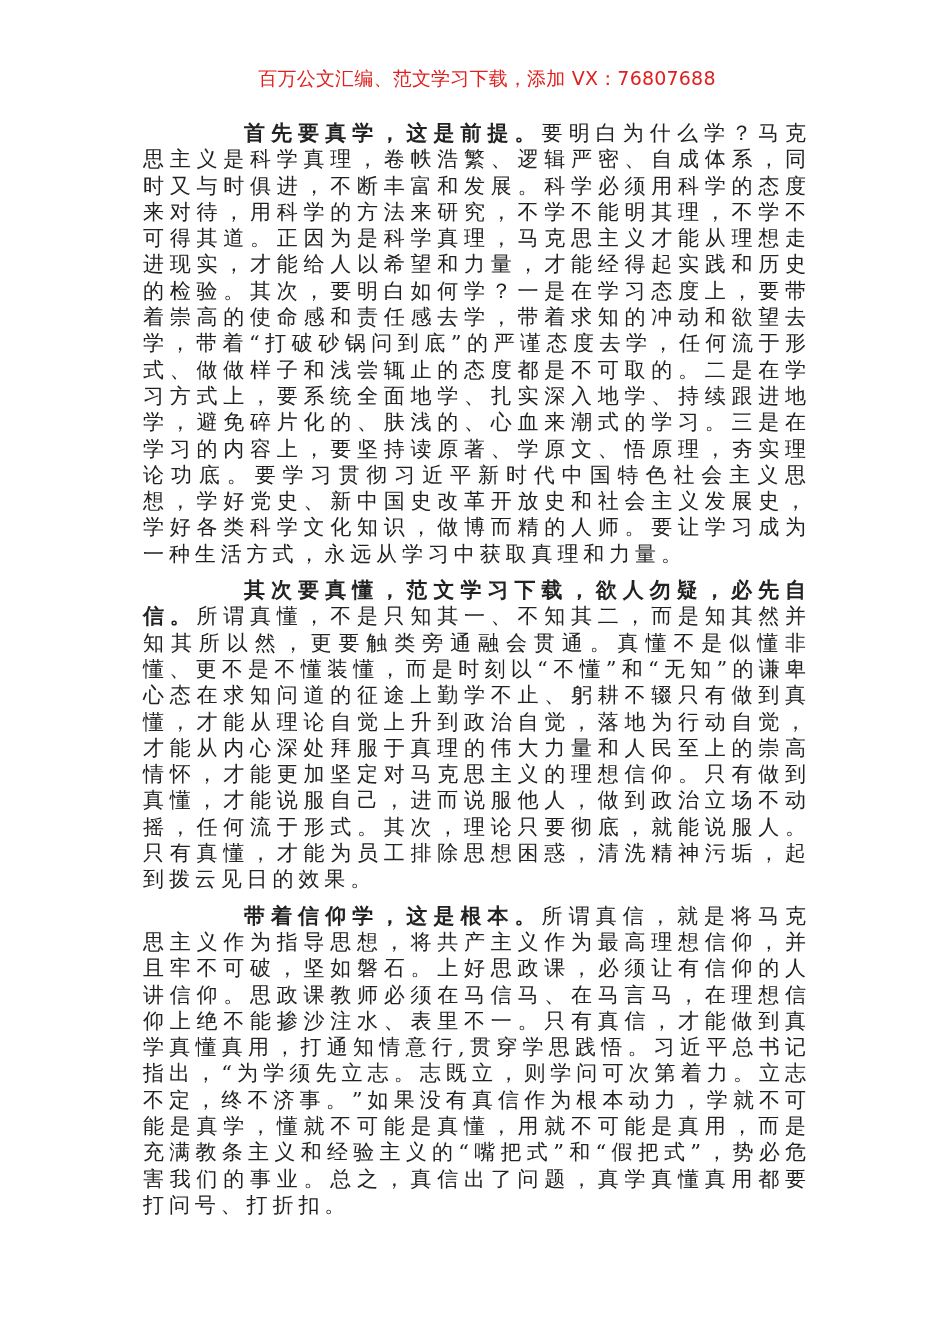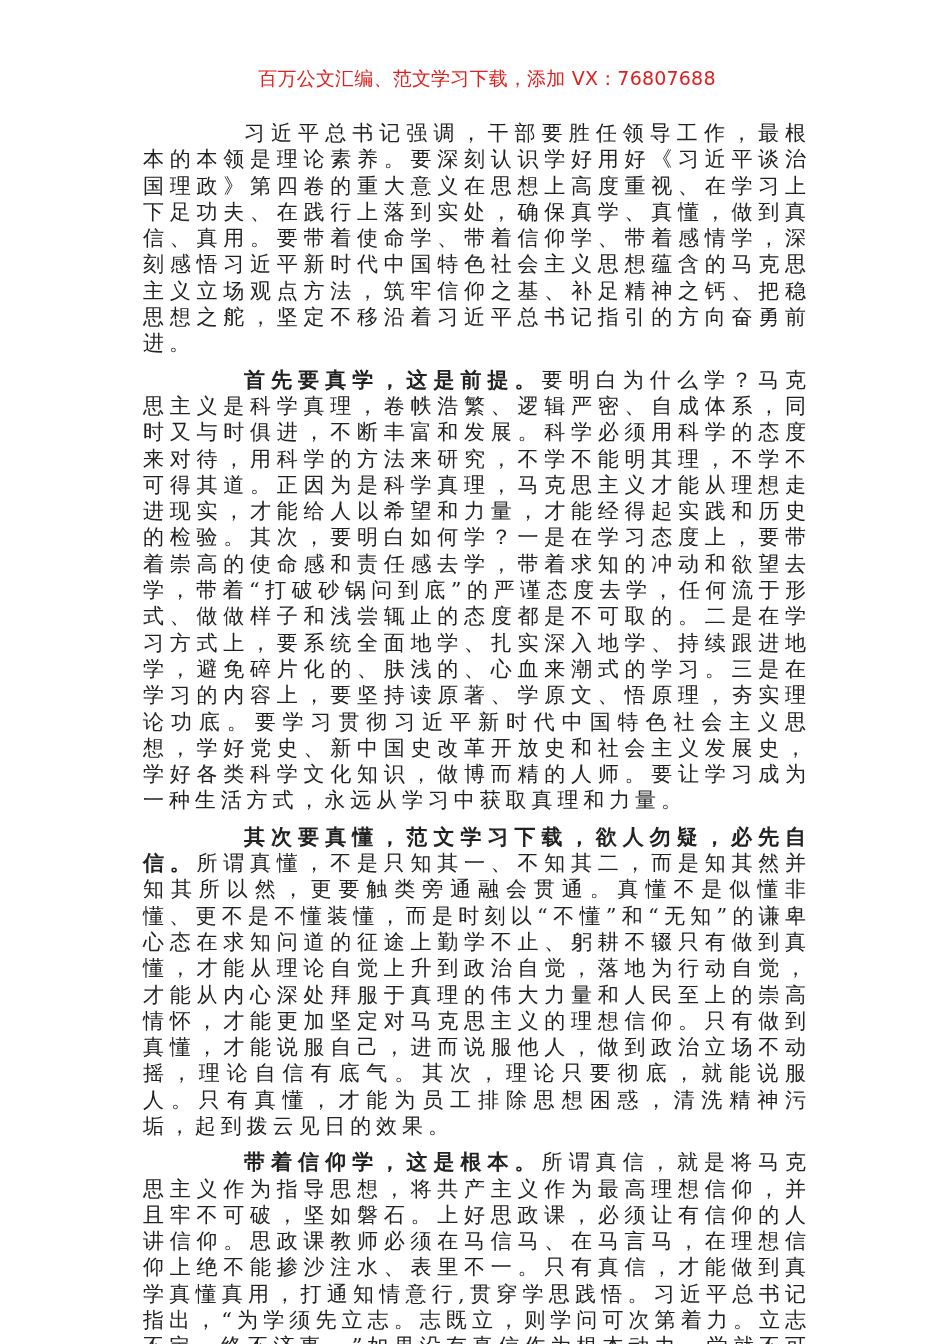--- a/index.html
+++ b/index.html
@@ -21,17 +21,16 @@
   }
   .para { margin: 0 0 10px 0; text-indent: 53px; }
   .lead { font-weight: bold; margin-left: 48px; }
 </style>
 </head>
 <body>
 
 <div class="header">百万公文汇编、范文学习下载，添加 VX：76807688</div>
 
 <div class="content">
-  <p class="para"><span class="lead"></span><span>习近平总书记强调，干部要胜任领导工作，最根本的本领是理论素养。要深刻认识学好用好《习近平谈治国理政》第四卷的重大意义在思想上高度重视、在学习上下足功夫、在践行上落到实处，确保真学、真懂，做到真信、真用。要带着使命学、带着信仰学、带着感情学，深刻感悟习近平新时代中国特色社会主义思想蕴含的马克思主义立场观点方法，筑牢信仰之基、补足精神之钙、把稳思想之舵，坚定不移沿着习近平总书记指引的方向奋勇前进。</span></p>
   <p class="para"><span class="lead">首先要真学，这是前提。</span><span>要明白为什么学？马克思主义是科学真理，卷帙浩繁、逻辑严密、自成体系，同时又与时俱进，不断丰富和发展。科学必须用科学的态度来对待，用科学的方法来研究，不学不能明其理，不学不可得其道。正因为是科学真理，马克思主义才能从理想走进现实，才能给人以希望和力量，才能经得起实践和历史的检验。其次，要明白如何学？一是在学习态度上，要带着崇高的使命感和责任感去学，带着求知的冲动和欲望去学，带着“打破砂锅问到底”的严谨态度去学，任何流于形式、做做样子和浅尝辄止的态度都是不可取的。二是在学习方式上，要系统全面地学、扎实深入地学、持续跟进地学，避免碎片化的、肤浅的、心血来潮式的学习。三是在学习的内容上，要坚持读原著、学原文、悟原理，夯实理论功底。要学习贯彻习近平新时代中国特色社会主义思想，学好党史、新中国史改革开放史和社会主义发展史，学好各类科学文化知识，做博而精的人师。要让学习成为一种生活方式，永远从学习中获取真理和力量。</span></p>
-  <p class="para"><span class="lead">其次要真懂，范文学习下载，欲人勿疑，必先自信。</span><span>所谓真懂，不是只知其一、不知其二，而是知其然并知其所以然，更要触类旁通融会贯通。真懂不是似懂非懂、更不是不懂装懂，而是时刻以“不懂”和“无知”的谦卑心态在求知问道的征途上勤学不止、躬耕不辍只有做到真懂，才能从理论自觉上升到政治自觉，落地为行动自觉，才能从内心深处拜服于真理的伟大力量和人民至上的崇高情怀，才能更加坚定对马克思主义的理想信仰。只有做到真懂，才能说服自己，进而说服他人，做到政治立场不动摇，理论自信有底气。其次，理论只要彻底，就能说服人。只有真懂，才能为员工排除思想困惑，清洗精神污垢，起到拨云见日的效果。</span></p>
+  <p class="para"><span class="lead">其次要真懂，范文学习下载，欲人勿疑，必先自信。</span><span>所谓真懂，不是只知其一、不知其二，而是知其然并知其所以然，更要触类旁通融会贯通。真懂不是似懂非懂、更不是不懂装懂，而是时刻以“不懂”和“无知”的谦卑心态在求知问道的征途上勤学不止、躬耕不辍只有做到真懂，才能从理论自觉上升到政治自觉，落地为行动自觉，才能从内心深处拜服于真理的伟大力量和人民至上的崇高情怀，才能更加坚定对马克思主义的理想信仰。只有做到真懂，才能说服自己，进而说服他人，做到政治立场不动摇，任何流于形式。其次，理论只要彻底，就能说服人。只有真懂，才能为员工排除思想困惑，清洗精神污垢，起到拨云见日的效果。</span></p>
   <p class="para"><span class="lead">带着信仰学，这是根本。</span><span>所谓真信，就是将马克思主义作为指导思想，将共产主义作为最高理想信仰，并且牢不可破，坚如磐石。上好思政课，必须让有信仰的人讲信仰。思政课教师必须在马信马、在马言马，在理想信仰上绝不能掺沙注水、表里不一。只有真信，才能做到真学真懂真用，打通知情意行,贯穿学思践悟。习近平总书记指出，“为学须先立志。志既立，则学问可次第着力。立志不定，终不济事。”如果没有真信作为根本动力，学就不可能是真学，懂就不可能是真懂，用就不可能是真用，而是充满教条主义和经验主义的“嘴把式”和“假把式”，势必危害我们的事业。总之，真信出了问题，真学真懂真用都要打问号、打折扣。</span></p>
 </div>
 
 </body></html>

